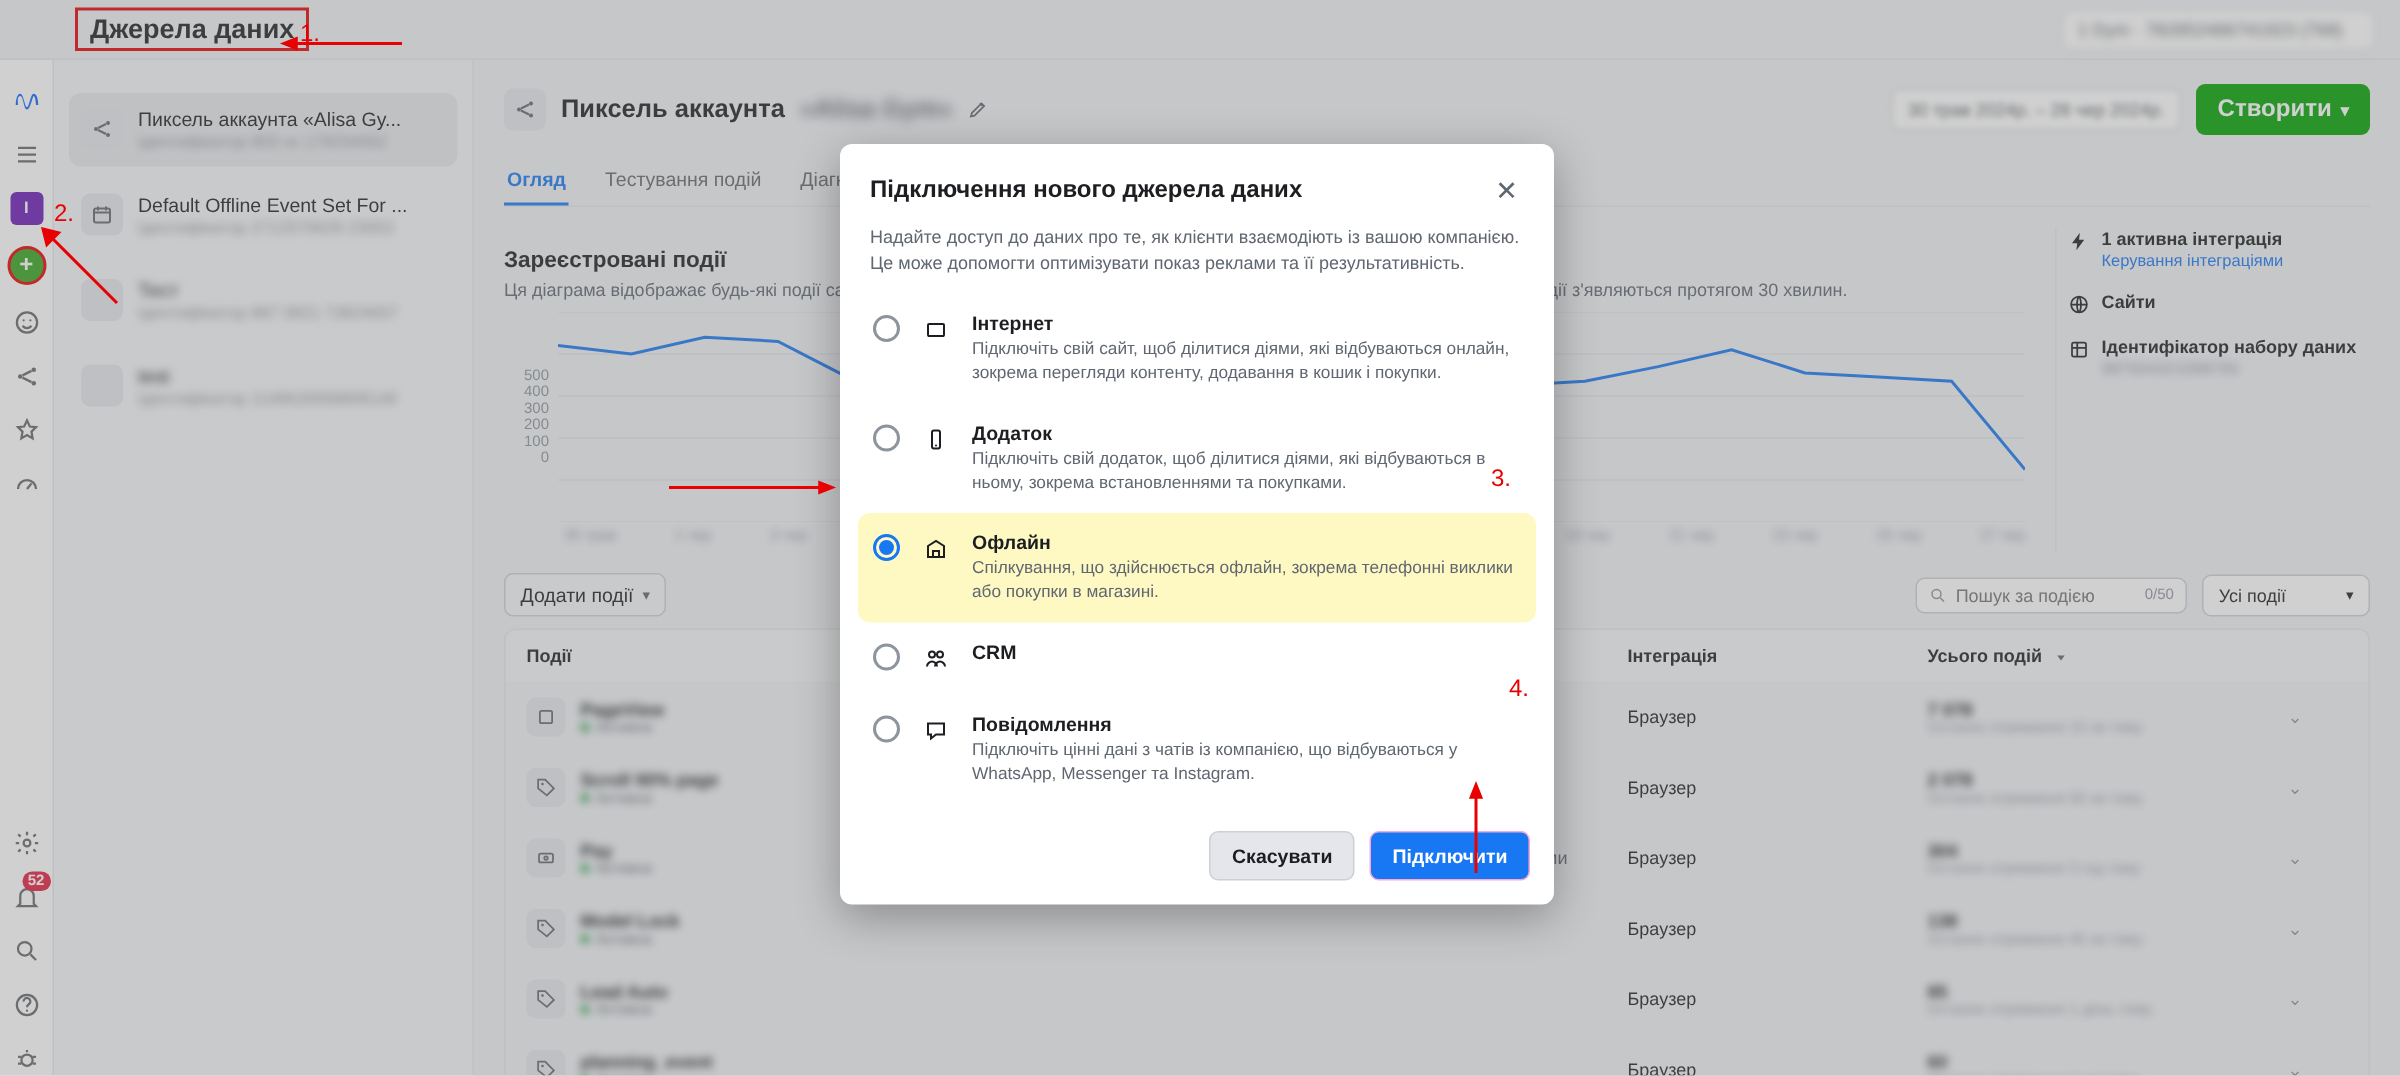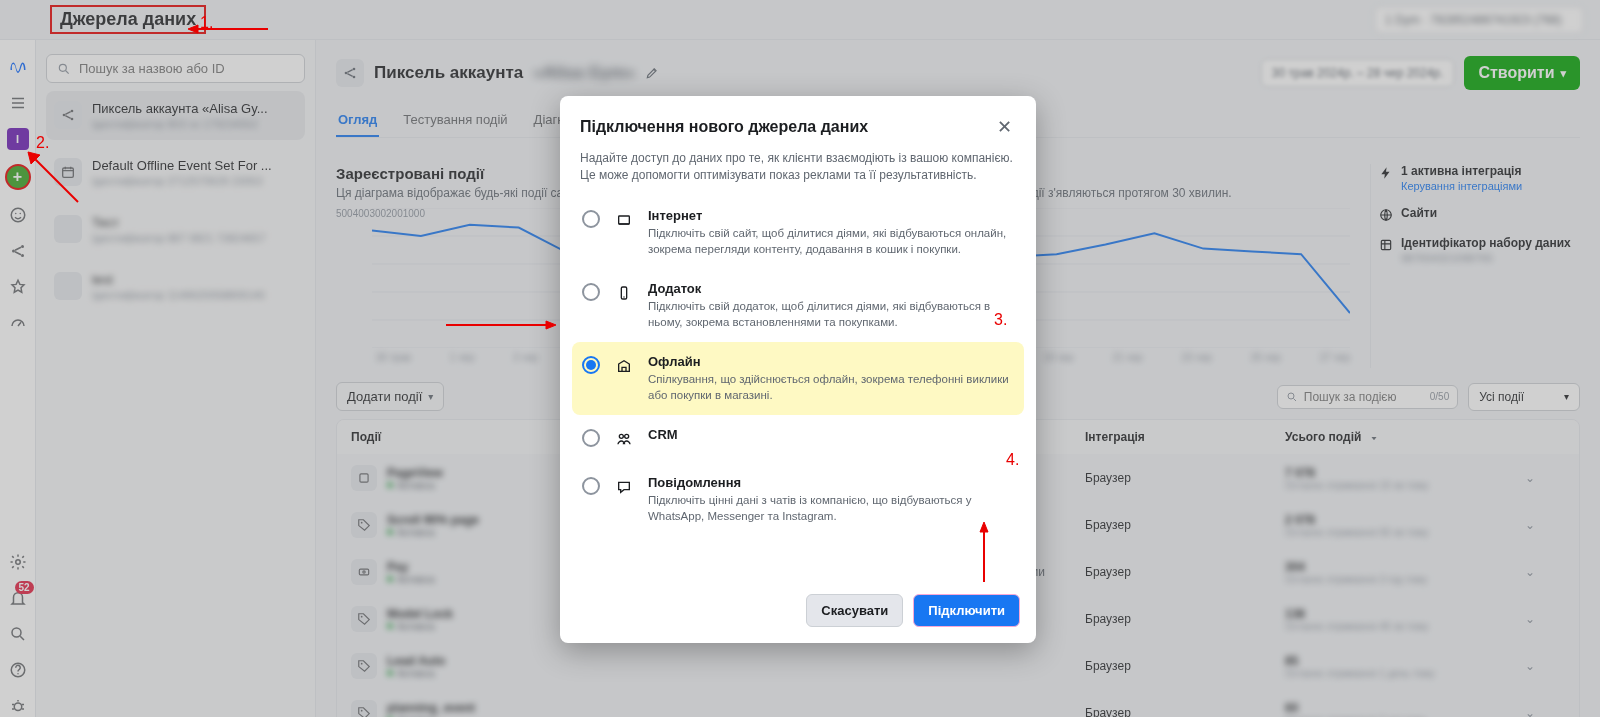--- a/index.html
+++ b/index.html
@@ -45,23 +45,23 @@
   .tabs { display:flex; gap:22px; margin-top:14px; border-bottom:1px solid #e4e6eb; font-size:13px;}
   .tab { padding:8px 2px; color:#65676b; cursor:pointer;}
   .tab.active { color:#1877f2; border-bottom:2px solid #1877f2; font-weight:600;}
 
   .content-row { display:flex; gap:20px; margin-top:14px;}
   .chart-area { flex:1; }
   .chart-area h3 { font-size:15px; font-weight:700;margin-top:13px;}
   .chart-area .desc { font-size:12px; color:#606770; margin-top:4px;}
   .chart { position:relative; height:160px; margin-top:8px;}
   .chart svg { width:100%; height:100%;}
-  .y-axis { position:absolute; left:0; top:0; bottom:20px; width:30px; display:flex; flex-direction:row; justify-content:flex-start; font-size:10px; color:#8d949e; text-align:right;}
+  .y-axis { position:absolute; left:0; top:0; bottom:20px; width:30px; display:flex; flex-direction:column; justify-content:center; font-size:10px; color:#8d949e; text-align:right;}
   .x-blur { position:absolute; left:40px; right:0; bottom:0; height:16px; display:flex; justify-content:space-between; font-size:10px; color:#8d949e; filter:blur(3px);}
-  .aside { width:210px; padding-left:8px; border-left:1px solid #e4e6eb; display:flex; flex-direction:column; gap:14px; font-size:12px;margin-top:12px;}
+  .aside { width:210px; padding-left:8px; border-left:1px solid #e4e6eb; display:flex; flex-direction:column; gap:14px; font-size:12px;}
   .aside .row { display:flex; gap:8px; align-items:flex-start;}
   .aside .row svg{width:14px; height:14px; flex:none; margin-top:2px;}
   .aside .label { font-weight:600;}
   .aside .link { color:#1877f2; font-size:11px; margin-top:2px;}
   .aside .sub{ color:#8d949e; filter:blur(3px); font-size:11px; margin-top:2px;}
 
   .toolbar2 { display:flex; align-items:center; gap:10px; margin-top:14px;}
   .add-events { border:1px solid #ccd0d5; border-radius:6px; padding:6px 10px; background:#f5f6f7; font-size:13px; display:flex; align-items:center; gap:6px;}
   .add-events::after{content:"▾"; font-size:10px; color:#606770;}
   .spacer{flex:1;}
@@ -99,21 +99,21 @@
   .opt{ display:flex; gap:12px; padding:12px 10px; border-radius:8px; align-items:flex-start;}
   .opt.selected{ background:#fef9c3;}
   .radio{ width:18px; height:18px; border:2px solid #8d949e; border-radius:50%; flex:none; margin-top:2px; display:flex; align-items:center; justify-content:center;}
   .opt.selected .radio{ border-color:#1877f2;}
   .opt.selected .radio::after{content:""; width:10px; height:10px; background:#1877f2; border-radius:50%;}
   .opt .picto{ width:24px; height:24px; border-radius:4px; display:flex; align-items:center; justify-content:center; color:#1c1e21; flex:none; margin-top:0px;}
   .opt .picto svg{width:16px;height:16px;}
   .opt .txt .ot{ font-size:13px; font-weight:600;}
   .opt .txt .od{ font-size:11.5px; color:#606770; line-height:1.4; margin-top:2px;}
   .modal-footer{ display:flex; justify-content:flex-end; gap:10px; padding:10px 16px 16px;}
-  .modal-footer button{ border-radius:6px; padding:8px 14px; font-size:13px; font-weight:600; cursor:pointer;margin-top:40px;}
+  .modal-footer button{ border-radius:6px; padding:8px 14px; font-size:13px; font-weight:600; cursor:pointer;}
   .btn-cancel{ background:#e4e6eb; border:1px solid #ccd0d5; color:#1c1e21;}
   .btn-primary{ background:#1877f2; border:1px solid #f9a8d4; color:#fff;}
 
   
   .anno-num{ position:absolute; color:#e90000; font-size:16px; font-weight:400; z-index:20;}
   .anno-arrow{ position:absolute; z-index:20;}
   .anno-arrow svg{overflow:visible;}
   .anno-arrow line, .anno-arrow polygon{ stroke:#e90000; fill:#e90000;}
 </style>
 </head>
@@ -193,27 +193,20 @@
     </div>
   <div class="rail-icon">
       <svg viewBox="0 0 24 24">
         <rect x="7" y="8" width="10" height="10" rx="5" fill="none" stroke="currentColor" stroke-width="2"></rect>
         <path d="M12 6V4M7 10H4M7 16H4M17 10h3M17 16h3" stroke="currentColor" stroke-width="2"></path>
       </svg>
     </div>
 </div>
 
 <div class="sidebar">
-  <div class="search-box">
-    <svg width="14" height="14" viewBox="0 0 24 24">
-        <circle cx="10" cy="10" r="6" fill="none" stroke="currentColor" stroke-width="2"></circle>
-        <path d="M15 15l5 5" stroke="currentColor" stroke-width="2"></path>
-      </svg>
-    <input placeholder="Пошук за назвою або ID" style="">
-  </div>
   <div class="ds-item active">
     <div class="ds-icon">
         <svg viewBox="0 0 24 24">
           <circle cx="6" cy="12" r="2" fill="currentColor"></circle>
           <circle cx="18" cy="6" r="2" fill="currentColor"></circle>
           <circle cx="18" cy="18" r="2" fill="currentColor"></circle>
           <path d="M8 11l8-4M8 13l8 4" stroke="currentColor" stroke-width="2"></path>
         </svg>
       </div>
     <div class="ds-text">

